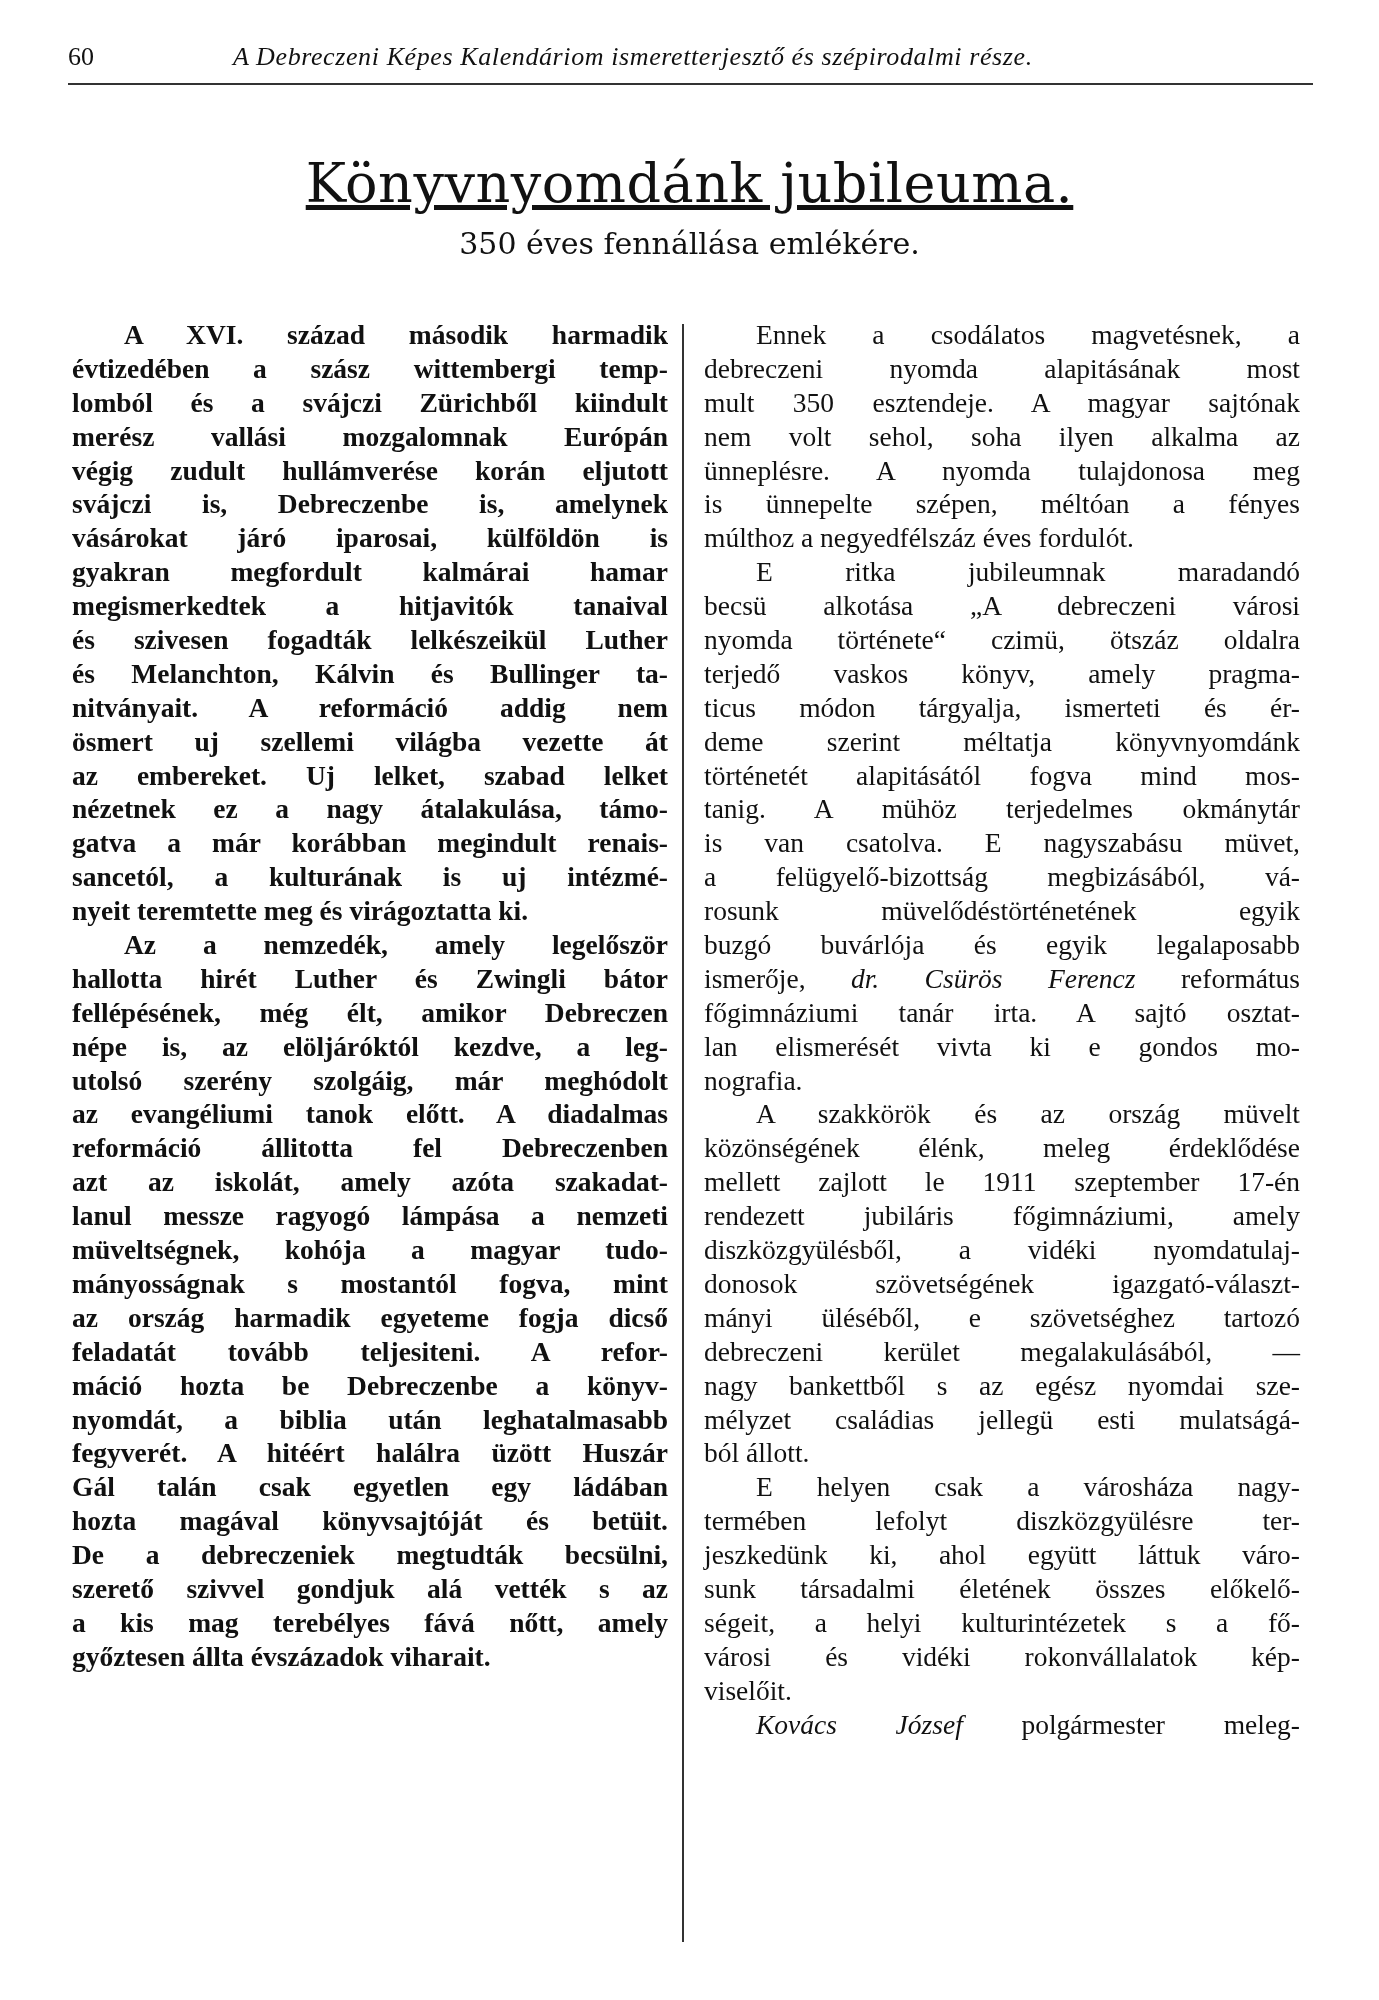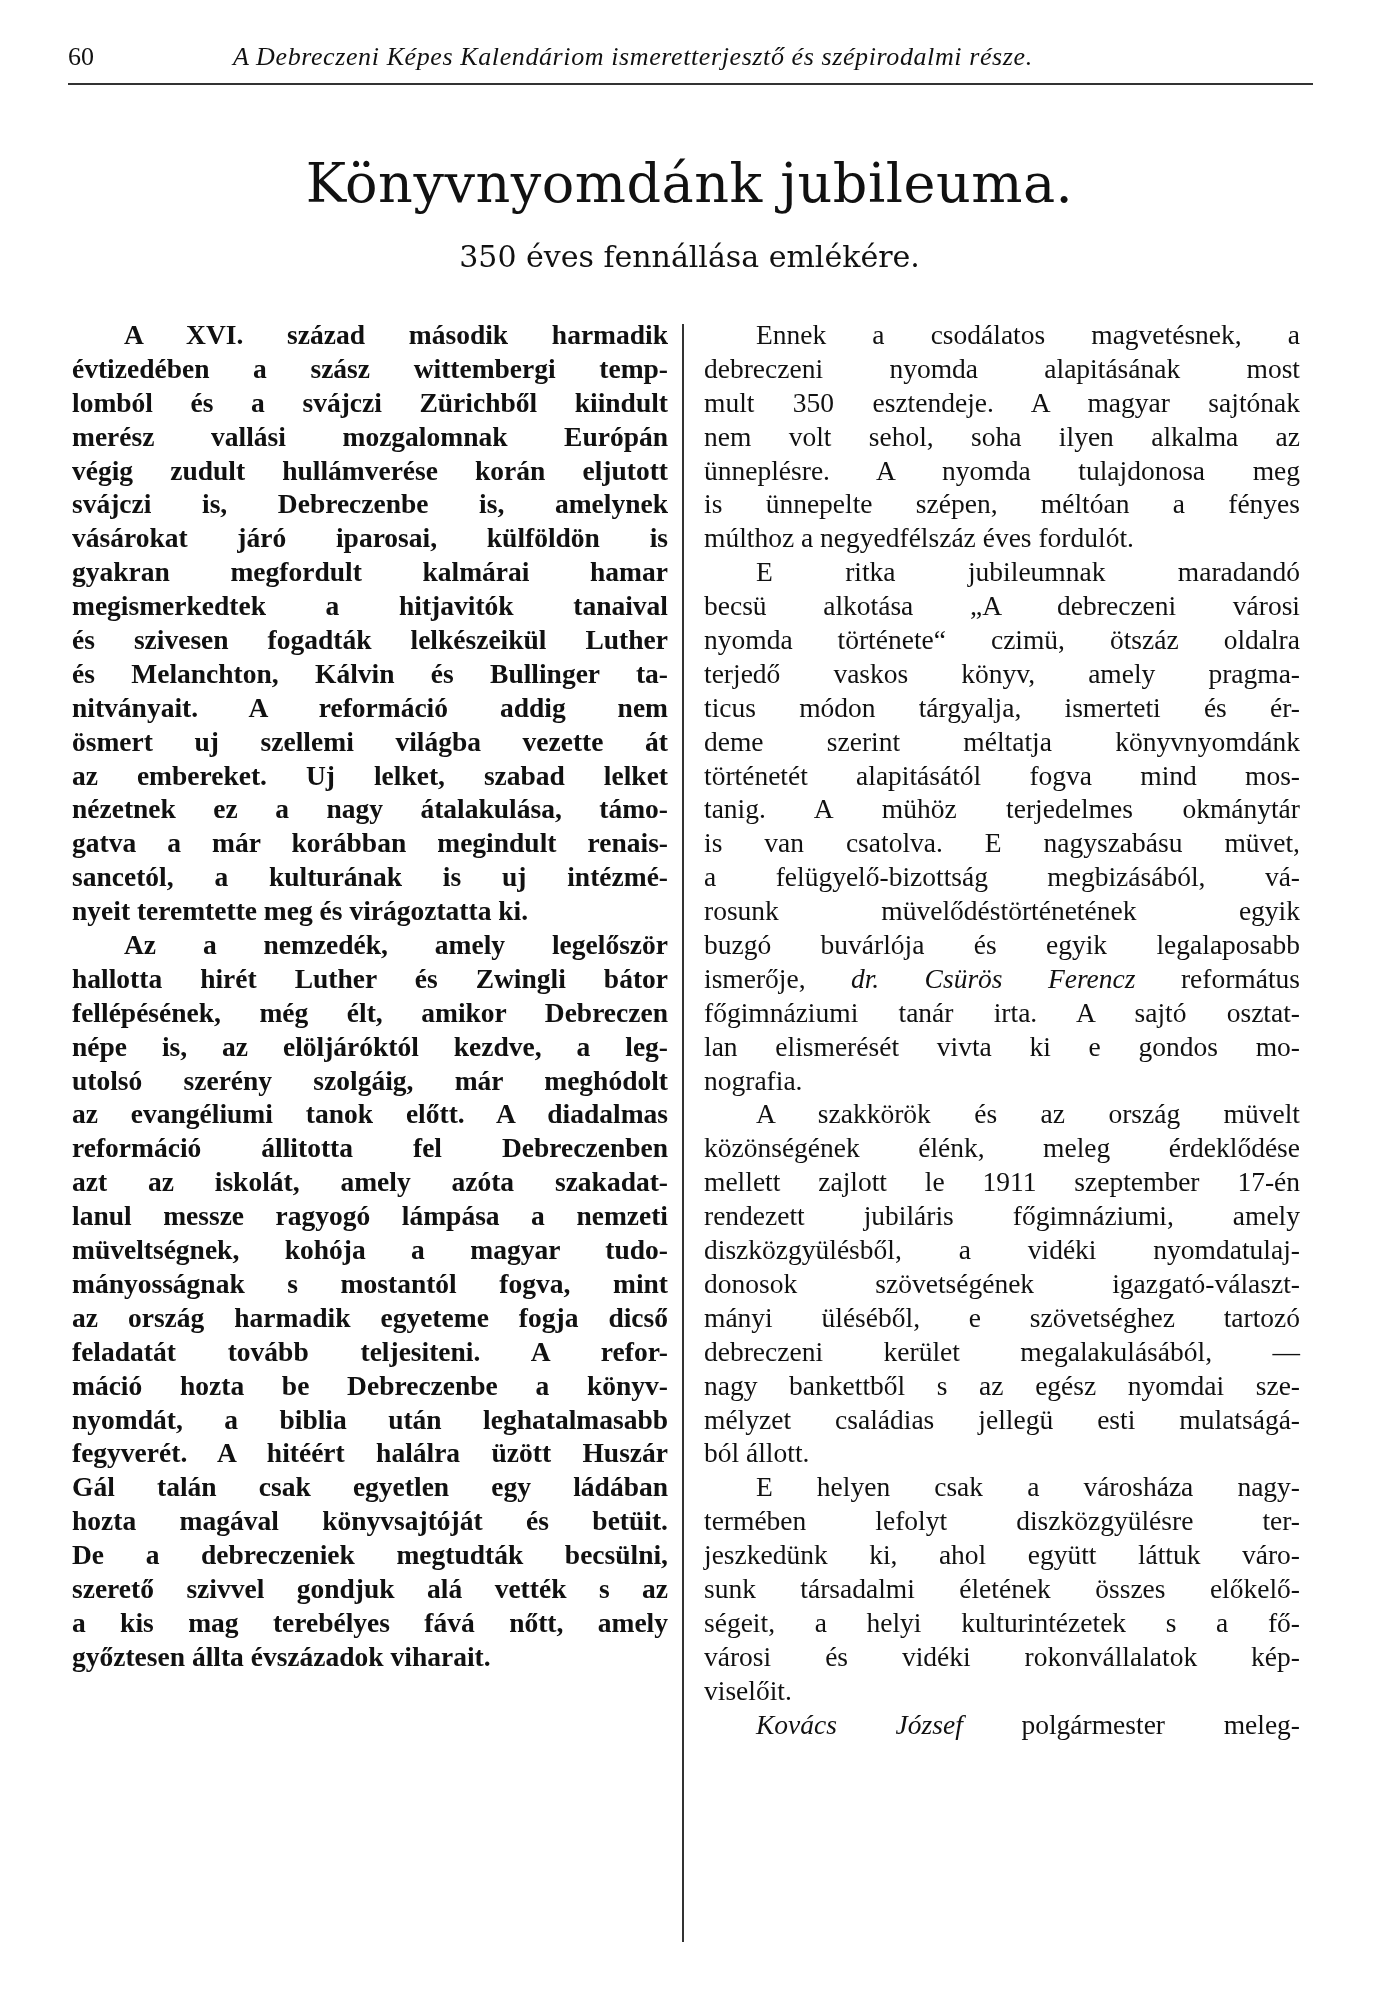--- a/index.html
+++ b/index.html
@@ -1,22 +1,22 @@
 <!DOCTYPE html>
 <html><head>
 <meta charset="utf-8">
 <style>
   html, body { margin:0; padding:0; background:#ffffff; }
   body { width:1379px; height:2000px; position:relative; overflow:hidden; color:#111; font-family:"Liberation Serif","DejaVu Serif",serif; }
   .running-head { position:absolute; left:68px; top:42px; width:1245px; height:40px; }
   .page-num { position:absolute; left:0; top:0; font-size:26px; font-family:"Liberation Serif",serif; }
   .running-title { position:absolute; left:165px; top:0; font-size:26px; font-style:italic; letter-spacing:0.6px; white-space:nowrap; }
   .head-rule { position:absolute; left:68px; top:83px; width:1245px; height:0; border-top:2px solid #333; }
-  .title { position:absolute; left:0; width:1379px; top:152px; text-align:center; font-size:54px; font-family:"DejaVu Serif",serif; letter-spacing:0.5px; }
-  .subtitle { position:absolute; left:0; width:1379px; top:239px; text-align:center; font-size:30px; font-family:"DejaVu Serif",serif; }
+  .title { position:absolute; left:0; width:1379px; top:152px; text-align:center; font-size:54px; font-family:"DejaVu Serif",serif; letter-spacing:0.5px;text-decoration:underline; }
+  .subtitle { position:absolute; left:0; width:1379px; top:226px; text-align:center; font-size:30px; font-family:"DejaVu Serif",serif; }
   .column { position:absolute; top:318px; font-size:27.5px; line-height:33.9px; text-align:justify; }
   .col-left { left:72px; width:596px;font-weight:bold; }
   .col-right { left:704px; width:596px; }
   .col-divider { position:absolute; left:682px; top:324px; width:0; height:1618px; border-left:2px solid #333; }
   .line { display:block; white-space:nowrap; text-align:justify; text-align-last:justify; height:33.9px; }
   .line.last { text-align-last:left; }
   .line.indent { padding-left:52px; }
   em { font-style:italic; }
 </style>
 </head>

